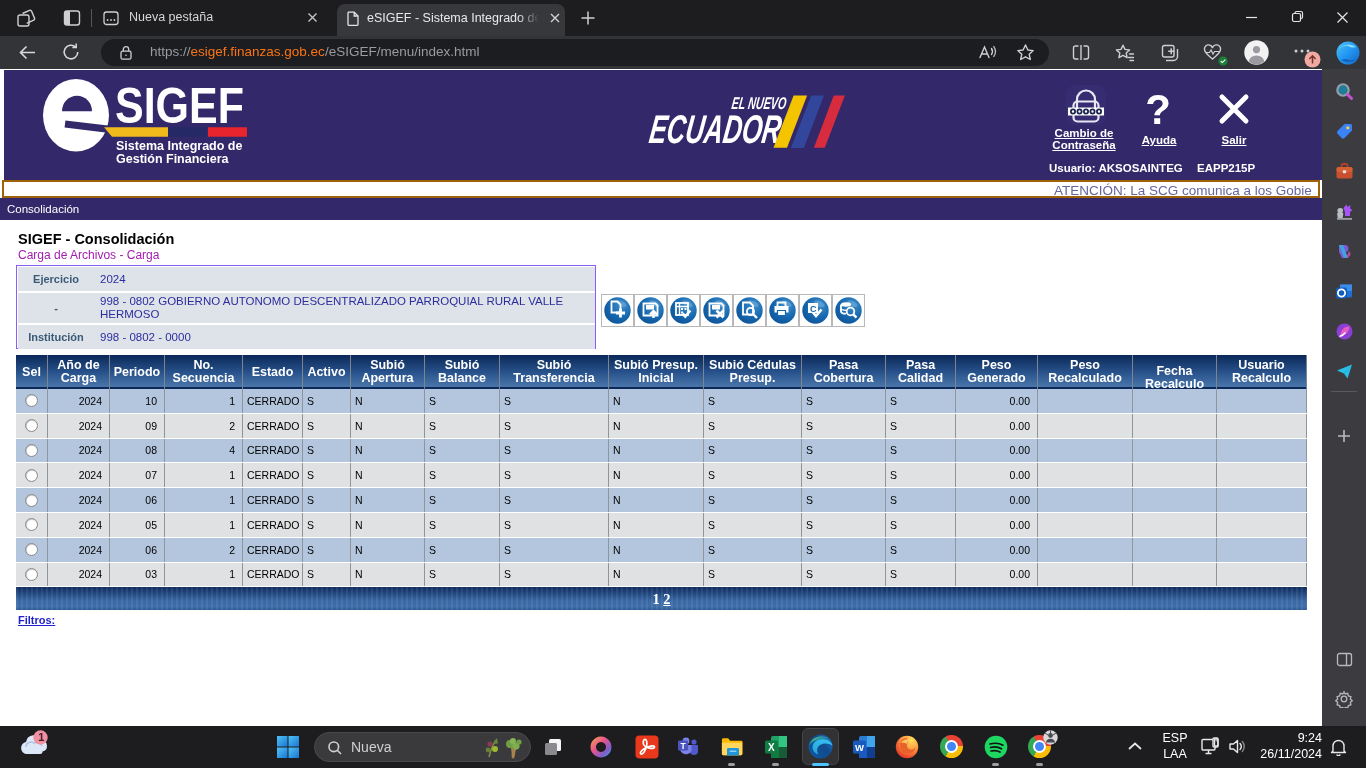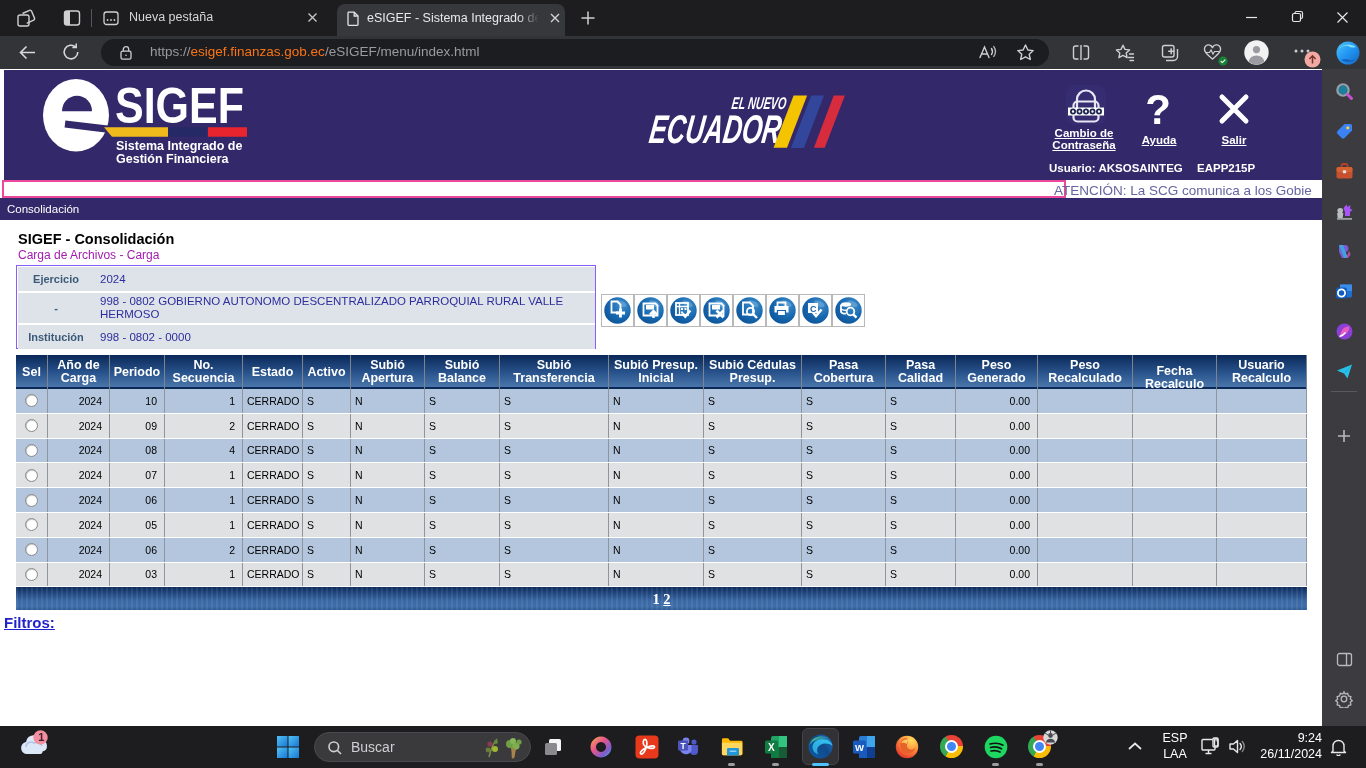--- a/index.html
+++ b/index.html
@@ -9,21 +9,21 @@
 
 
 #tabstrip { position:absolute; left:0; top:0; width:1366px; height:36px; background:#1d1d20; }
 #toolbar { position:absolute; left:0; top:36px; width:1366px; height:33px; background:#333438; }
 .tab-active { position:absolute; left:337px; top:4px; width:228px; height:32px; background:#37383c; border-radius:8px 8px 0 0; }
 #urlpill { position:absolute; left:101px; top:3px; width:948px; height:27px; background:#1c1d20; border-radius:14px; }
 
 
 #viewport { position:absolute; left:0; top:69px; width:1322px; height:657px; background:#fff; overflow:hidden; }
 #banner { position:absolute; left:4px; top:1px; width:1318px; height:110px; background:#32286a; }
-#marquee { position:absolute; left:2px; top:111px; width:1064px; height:18px; background:#fff; border:2px solid #ec4899; }
+#marquee { position:absolute; left:2px; top:111px; width:1318px; height:18px; background:#fff; border:2px solid #a16207; }
 #menubar { position:absolute; left:0; top:129px; width:1322px; height:22px; background:#32286a; }
 
 
 #formbox { position:absolute; left:16px; top:196px; width:580px; height:84px; border:1px solid #8b5cf6; background:#fff; }
 .frow { position:absolute; left:1px; background:#dde3e9; }
 .flabel { position:absolute; left:0; top:0; bottom:0; width:76px; color:#3c5a77; font-weight:bold; font-size:11px; display:flex; align-items:center; justify-content:center; }
 .fval { position:absolute; left:78px; right:0; top:0; bottom:0; background:#dde3e9; color:#2d2d9d; font-size:11.5px; display:flex; align-items:center; padding-left:4px; }
 
 
 .btncell { position:absolute; top:0; width:33px; height:33px; background:#fff; border:1px solid #b8b8b8; }
@@ -601,21 +601,21 @@
 <div class="dcell" style="left:1117px;width:84px;height:23.8px;padding-left:4px"></div>
 <div class="dcell" style="left:1201px;width:90px;height:23.8px;padding-left:4px"></div>
 </div>
 <div id="tfoot" style="top:232.4px">
           <div style="position:absolute;left:0;top:0;width:100%;height:100%;background:repeating-linear-gradient(90deg,rgba(255,255,255,0.07) 0 2px,transparent 2px 5px)"></div>
           <div style="position:absolute;left:0;width:100%;top:4px;text-align:center;font-size:14.5px;font-weight:bold;color:#fff;font-family:'Liberation Serif',serif">1 <span style="text-decoration:underline">2</span></div>
         </div>
 </div>
 
 </div>
-    <div class="abs" style="left:4px;top:545px;font-size:15px;font-weight:bold;color:#2222cc;text-decoration:underline">Filtros:</div>
+    <div class="abs" style="left:18px;top:545px;font-size:11px;font-weight:bold;color:#2222cc;text-decoration:underline">Filtros:</div>
   </div>
 
 <div id="sidebar">
 
   <svg class="abs" style="left:13px;top:13px" width="19" height="19" viewBox="0 0 19 19">
       <circle cx="8" cy="8" r="5.6" fill="none" stroke="#8fa0ad" stroke-width="2.4"></circle>
       <circle cx="8" cy="8" r="4.2" fill="#1b7f9e"></circle>
       <path d="M12.5 12.5 l4 4" stroke="#c94fd6" stroke-width="3" stroke-linecap="round"></path>
     </svg>
 
@@ -695,21 +695,21 @@
       <rect x="12.5" y="1" width="10.5" height="10.5" fill="url(#wg)"></rect>
       <rect x="1" y="12.5" width="10.5" height="10.5" fill="url(#wg)"></rect>
       <rect x="12.5" y="12.5" width="10.5" height="10.5" fill="url(#wg)"></rect>
     </svg>
 
   <div class="abs" style="left:314px;top:6px;width:217px;height:30px;background:#3a3a3d;border:1px solid #4a4a4e;border-radius:15px">
     <svg class="abs" style="left:12px;top:7px" width="16" height="16" viewBox="0 0 16 16" fill="none" stroke="#d0d0d3" stroke-width="1.6">
         <circle cx="6.8" cy="6.8" r="4.8"></circle>
         <path d="M10.5 10.5 l3.5 3.5"></path>
       </svg>
-    <div class="abs" style="left:36px;top:6px;font-size:14px;color:#cfcfd2">Buscar</div>
+    <div class="abs" style="left:36px;top:6px;font-size:14px;color:#cfcfd2">Nueva</div>
     <svg class="abs" style="left:168px;top:4px" width="40" height="22" viewBox="0 0 40 22">
       <path d="M6 20 C8 12 10 6 14 2" stroke="#7a8f4a" stroke-width="1.6" fill="none"></path>
       <circle cx="7" cy="7" r="2.6" fill="#8b3a52"></circle>
         <circle cx="12" cy="12" r="3" fill="#9fb832"></circle>
         <circle cx="5" cy="13" r="2.4" fill="#6a7c3a"></circle>
         <circle cx="13" cy="5" r="2" fill="#5e8a3c"></circle>
       <path d="M30 21 C29 16 31 13 28 9 M30 21 C32 17 30 14 33 11" stroke="#a8834a" stroke-width="2.2" fill="none"></path>
       <circle cx="27" cy="7" r="4" fill="#6fa045"></circle>
         <circle cx="33" cy="9" r="3.6" fill="#7fae4e"></circle>
         <circle cx="30" cy="4" r="3" fill="#86b457"></circle>

